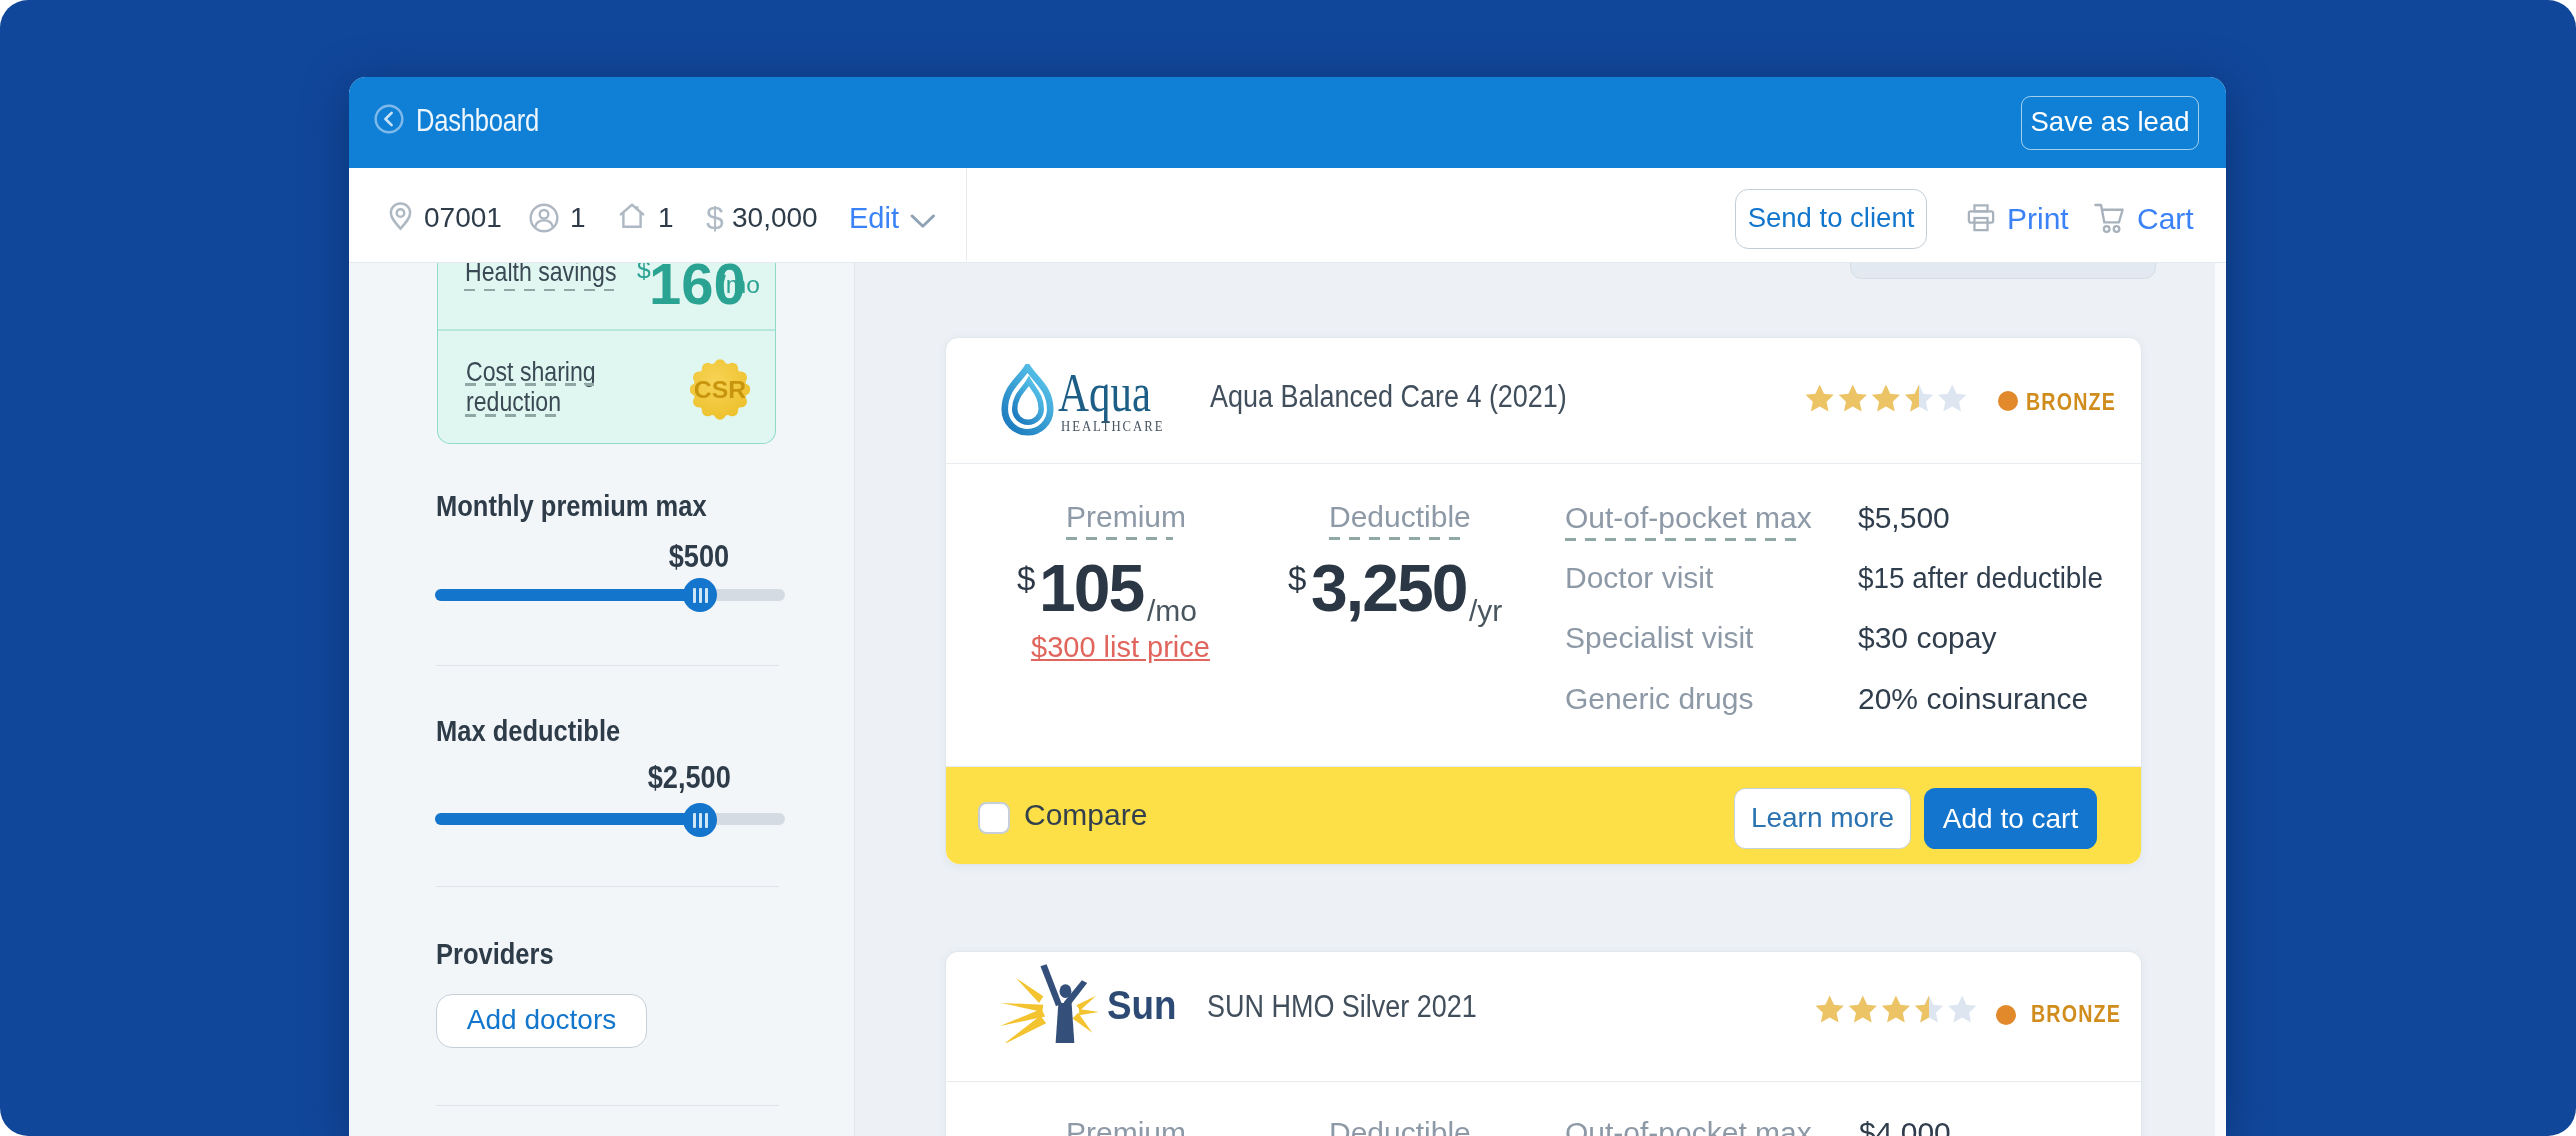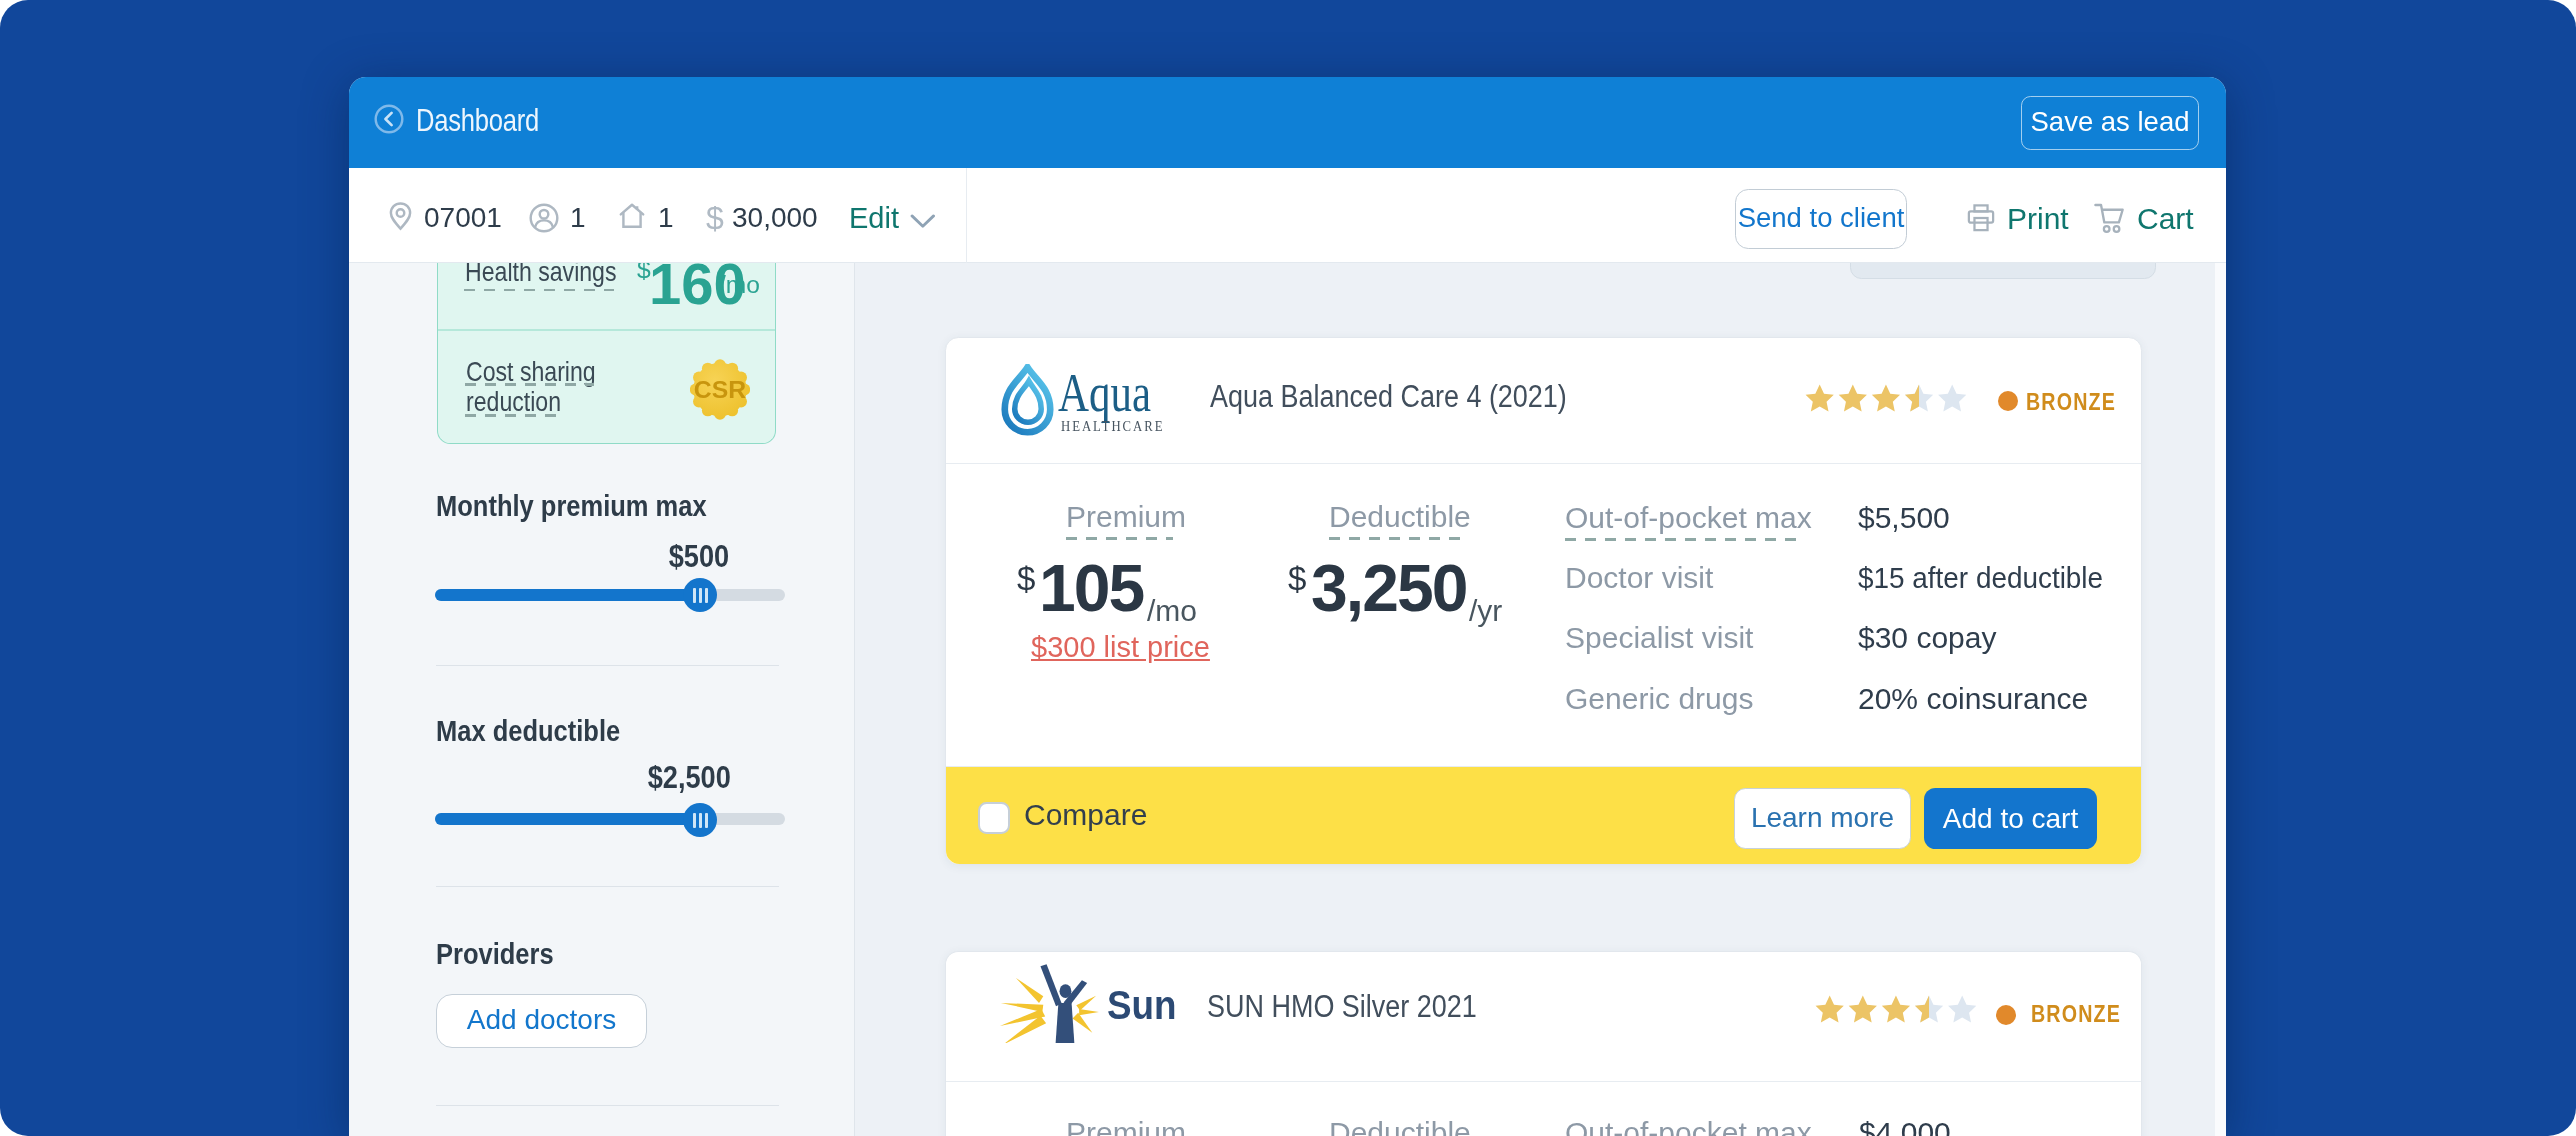--- a/index.html
+++ b/index.html
@@ -11,23 +11,23 @@
 
   
   .apphead { position:absolute; left:0; top:0; width:100%; height:91px; background:#0f80d6; z-index:10; }
   .dash-title { position:absolute; left:67px; top:26.5px; font-size:32px; color:#eef6fd; line-height:1; letter-spacing:-0.3px; transform:scaleX(.8); transform-origin:0 50%; }
   .savelead { position:absolute; left:1672px; top:19px; width:178px; height:54px; border:1.9px solid rgba(255,255,255,.62); border-radius:9.5px; color:#fff; font-size:27.5px; line-height:50px; text-align:center; }
 
   
   .toolbar { position:absolute; left:0; top:91px; width:100%; height:95px; background:#fff; border-bottom:0.9px solid #e3e9ef; z-index:9; }
   .tb-txt { position:absolute; top:36px; font-size:28px; color:#2e3c4a; line-height:1; }
   .tb-gray { color:#b0bac4; }
-  .tb-blue { color:#0f766e; }
+  .tb-blue { color:#3b82f6; }
   .tb-divider { position:absolute; left:617px; top:0; width:0.9px; height:95px; background:#e7ecf1; }
-  .sendbtn { position:absolute; left:1386px; top:21px; width:172px; height:60px; border:1.9px solid #c2ccd5; border-radius:13.3px; color:#1276cc; font-size:27.5px; line-height:56px; text-align:center; background:#fff; }
+  .sendbtn { position:absolute; left:1386px; top:21px; width:192px; height:60px; border:1.9px solid #c2ccd5; border-radius:13.3px; color:#1276cc; font-size:27.5px; line-height:56px; text-align:center; background:#fff; }
 
   
   .sidebar { position:absolute; left:0; top:186px; width:506px; height:874px; background:#f3f6f9; border-right:0.9px solid #dfe5eb; }
   .mintcard { position:absolute; left:88px; top:0; width:339px; height:181px; background:#e0f6f0; border:1.9px solid #8fdbc7; border-top:none; border-radius:0 0 13.3px 13.3px; }
   .mint-divider { position:absolute; left:0; top:66px; width:100%; height:1.9px; background:#b5e8da; }
   .dashu { background-image:repeating-linear-gradient(90deg,#8fa8a5 0 11.4px,transparent 11.4px 20px); background-repeat:repeat-x; }
   .hs-label { position:absolute; left:26.5px; top:-4.7px; font-size:27.5px; color:#3a4954; line-height:1; transform:scaleX(.84); transform-origin:0 50%; }
   .hs-under { position:absolute; left:25.6px; top:25.6px; width:150px; height:2.8px; }
   .cs1 { position:absolute; left:27.5px; top:95px; font-size:27.5px; color:#3a4954; line-height:1; transform:scaleX(.84); transform-origin:0 50%; }
   .cs1u { position:absolute; left:26.5px; top:120px; width:129px; height:2.8px; }

